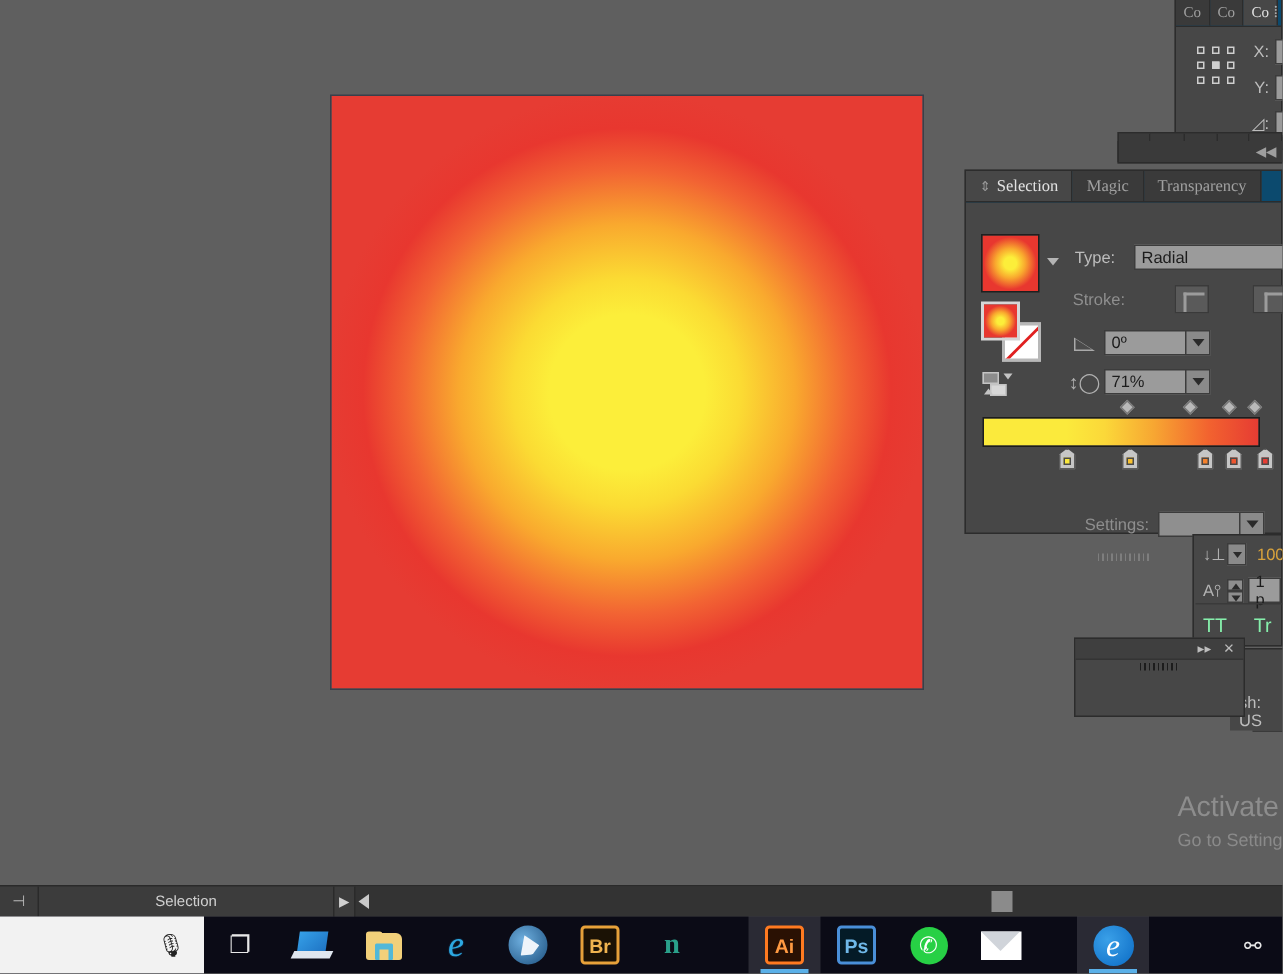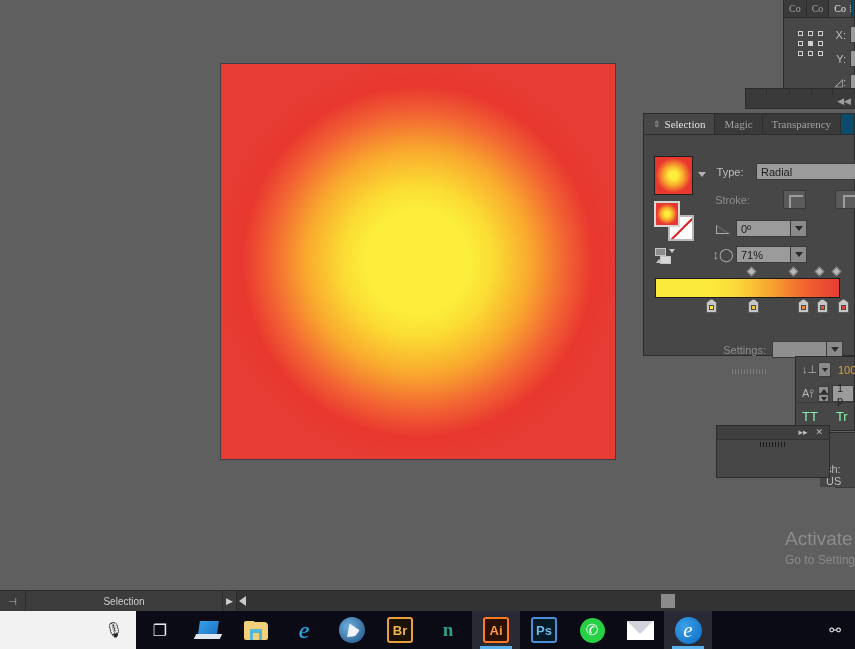--- a/index.html
+++ b/index.html
@@ -298,21 +298,21 @@
   }
   .tb-mic {
     position: absolute; right: -44px; top: 0; width: 44px; height: 38px;
     background: #f2f2f2; display: flex; align-items: center; justify-content: center;
   }
   .tb-icons { display: flex; align-items: center; margin-left: 44px; }
   .tb-item {
     width: 48px; height: 38px; display: flex; align-items: center; justify-content: center;
     position: relative;
   }
-  .tb-item.active { background: rgba(255,255,255,0.13); }
+  .tb-item.active { background: rgba(255,255,255,0.13); margin-left: 27px; }
   .tb-item.active::after {
     content: ""; position: absolute; left: 8px; right: 8px; bottom: 0; height: 3px; background: #5ab0e8;
   }
   .tb-people { position: absolute; right: 14px; top: 11px; color: #e6e6e6; font-size: 14px; }
 
   .ico-folder { width: 24px; height: 19px; position: relative; }
   .ico-folder .f-back { position: absolute; left: 0; top: 1px; width: 24px; height: 18px; background: #f2d07a; border-radius: 2px 4px 2px 2px; }
   .ico-folder .f-tab { position: absolute; left: 0; top: 0; width: 11px; height: 4px; background: #f2d07a; border-radius: 2px 2px 0 0; }
   .ico-folder .f-in { position: absolute; left: 6px; top: 8px; width: 12px; height: 11px; background: #52b8d8; border-radius: 1px; }
   .ico-folder .f-in2 { position: absolute; left: 9px; top: 12px; width: 6px; height: 7px; background: #f2d07a; }

